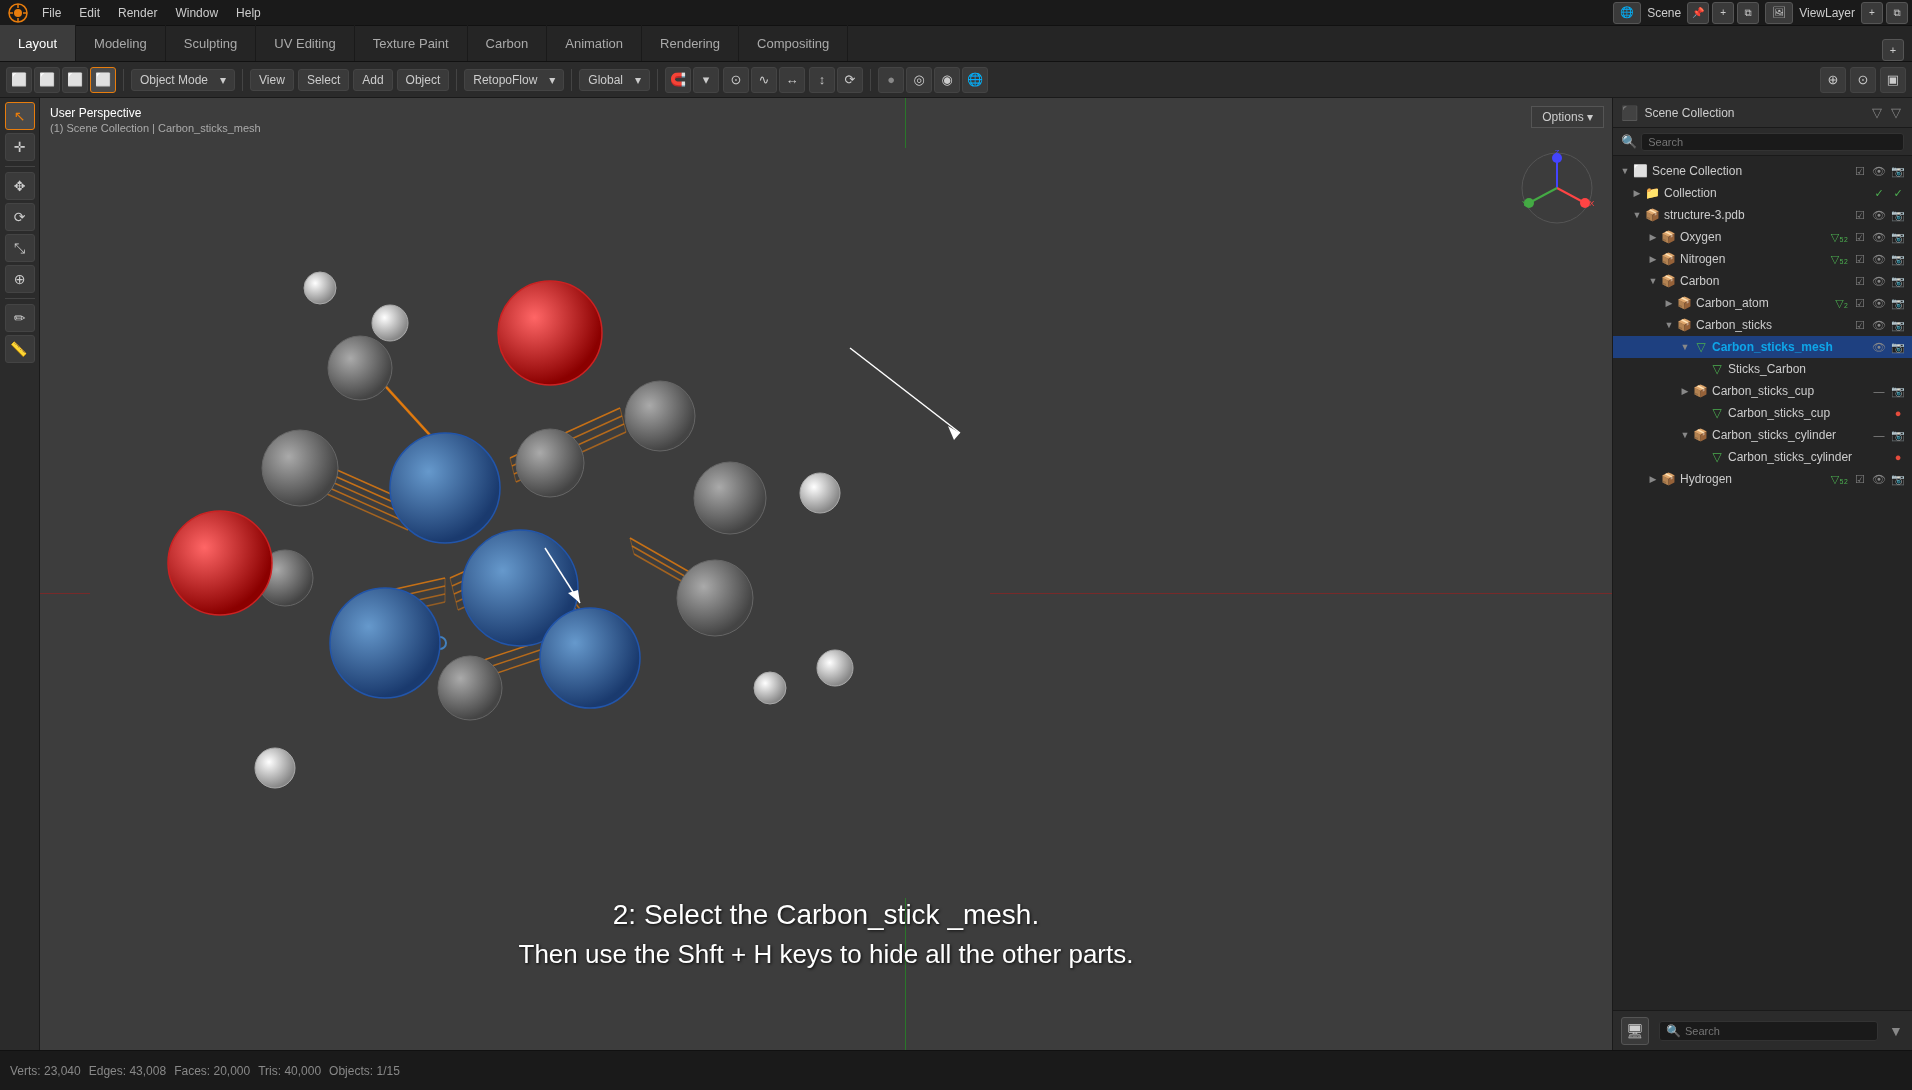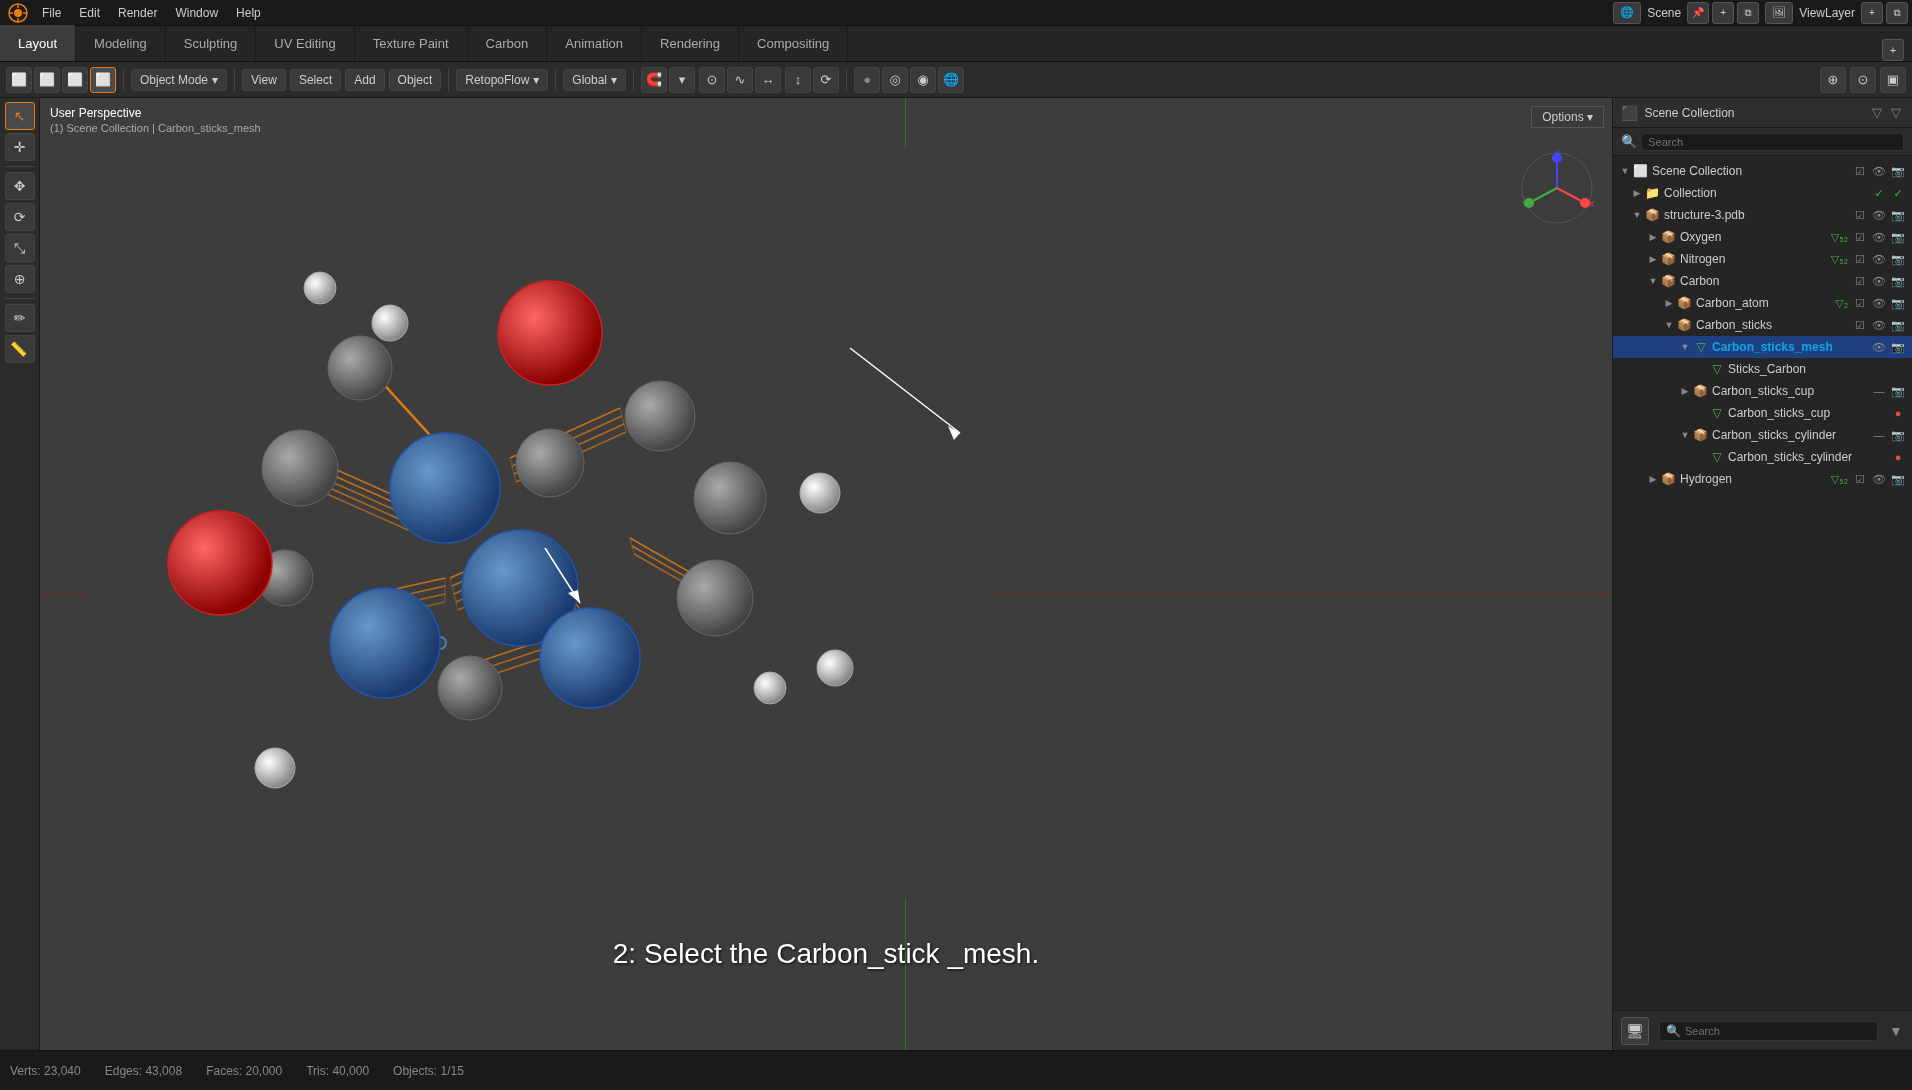--- a/index.html
+++ b/index.html
@@ -79,21 +79,21 @@
     .toolbar-btn {
       padding: 3px 8px;
       background: #3a3a3a;
       border: 1px solid #444;
       border-radius: 3px;
       color: #ccc;
       font-size: 12px;
       cursor: pointer;
       display: flex;
       align-items: flex-start;
-      gap: 4px;
+      gap: 12px;
     }
     .toolbar-separator {
       width: 1px;
       height: 22px;
       background: #444;
       margin: 0 3px;
     }
     .toolbar-icon-btn {
       width: 26px;
       height: 26px;
@@ -354,21 +354,21 @@
     }
 
     
     #status-bar {
       width: 100%;
       height: 40px;
       background: #1a1a1a;
       display: flex;
       align-items: center;
       padding: 0 10px;
-      gap: 24px;
+      gap: 8px;
       border-top: 1px solid #111;
     }
     .status-text {
       font-size: 12px;
       color: #888;
     }
 
     
     .grid-h {
       position: absolute;
@@ -703,20 +703,21 @@
       <line x1="455" y1="400" x2="490" y2="455" stroke="white" stroke-width="1.5"></line>
       <polygon points="490,455 478,445 488,442" fill="white"></polygon>
 
     </svg>
 
     <div id="instruction-text">
     </div>
 
     <div id="instruction-step2">
       <div id="step2-line1">2: Select the Carbon_stick _mesh.</div>
+      <div id="step2-line2">Then use the Shft + H keys to hide all the other parts.</div>
     </div>
 
     <div style="position:absolute;top:50px;right:15px;width:80px;height:80px;">
       <svg width="80" height="80" viewBox="0 0 80 80">
         <circle cx="40" cy="40" r="35" fill="rgba(60,60,60,0.5)" stroke="#555" stroke-width="1"></circle>
 
         <line x1="40" y1="40" x2="40" y2="10" stroke="#4444ff" stroke-width="2"></line>
         <circle cx="40" cy="10" r="5" fill="#4444ff"></circle>
         <text x="40" y="7" text-anchor="middle" fill="#4444ff" font-size="8">Z</text>
 

